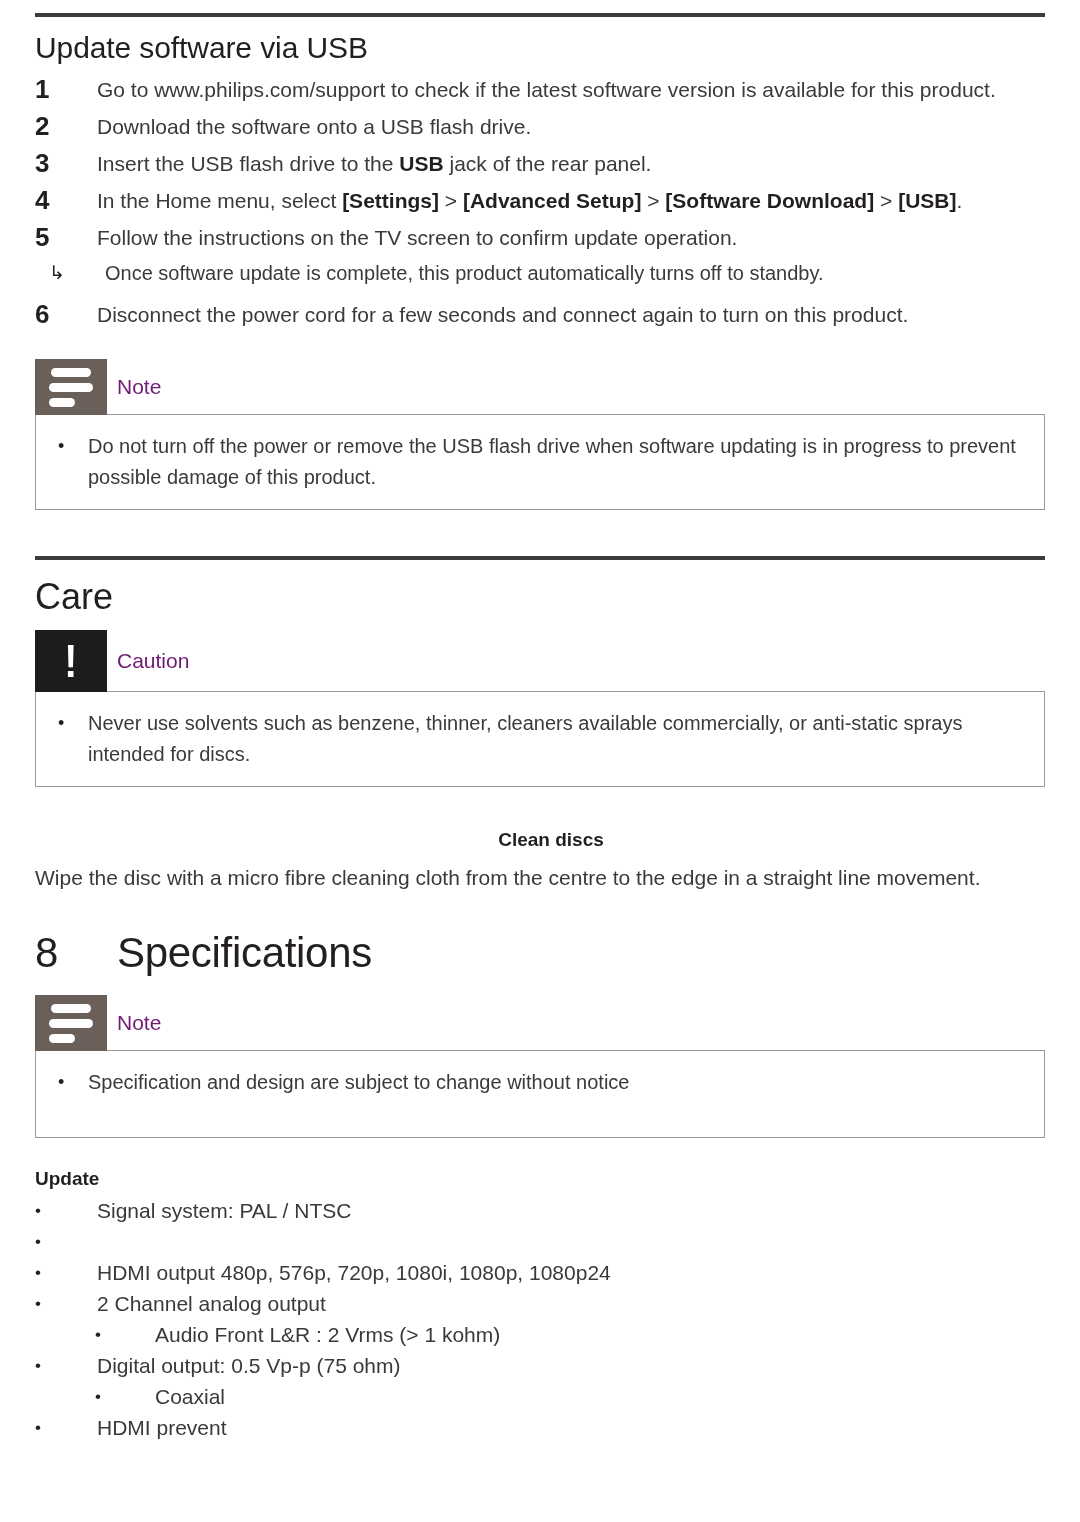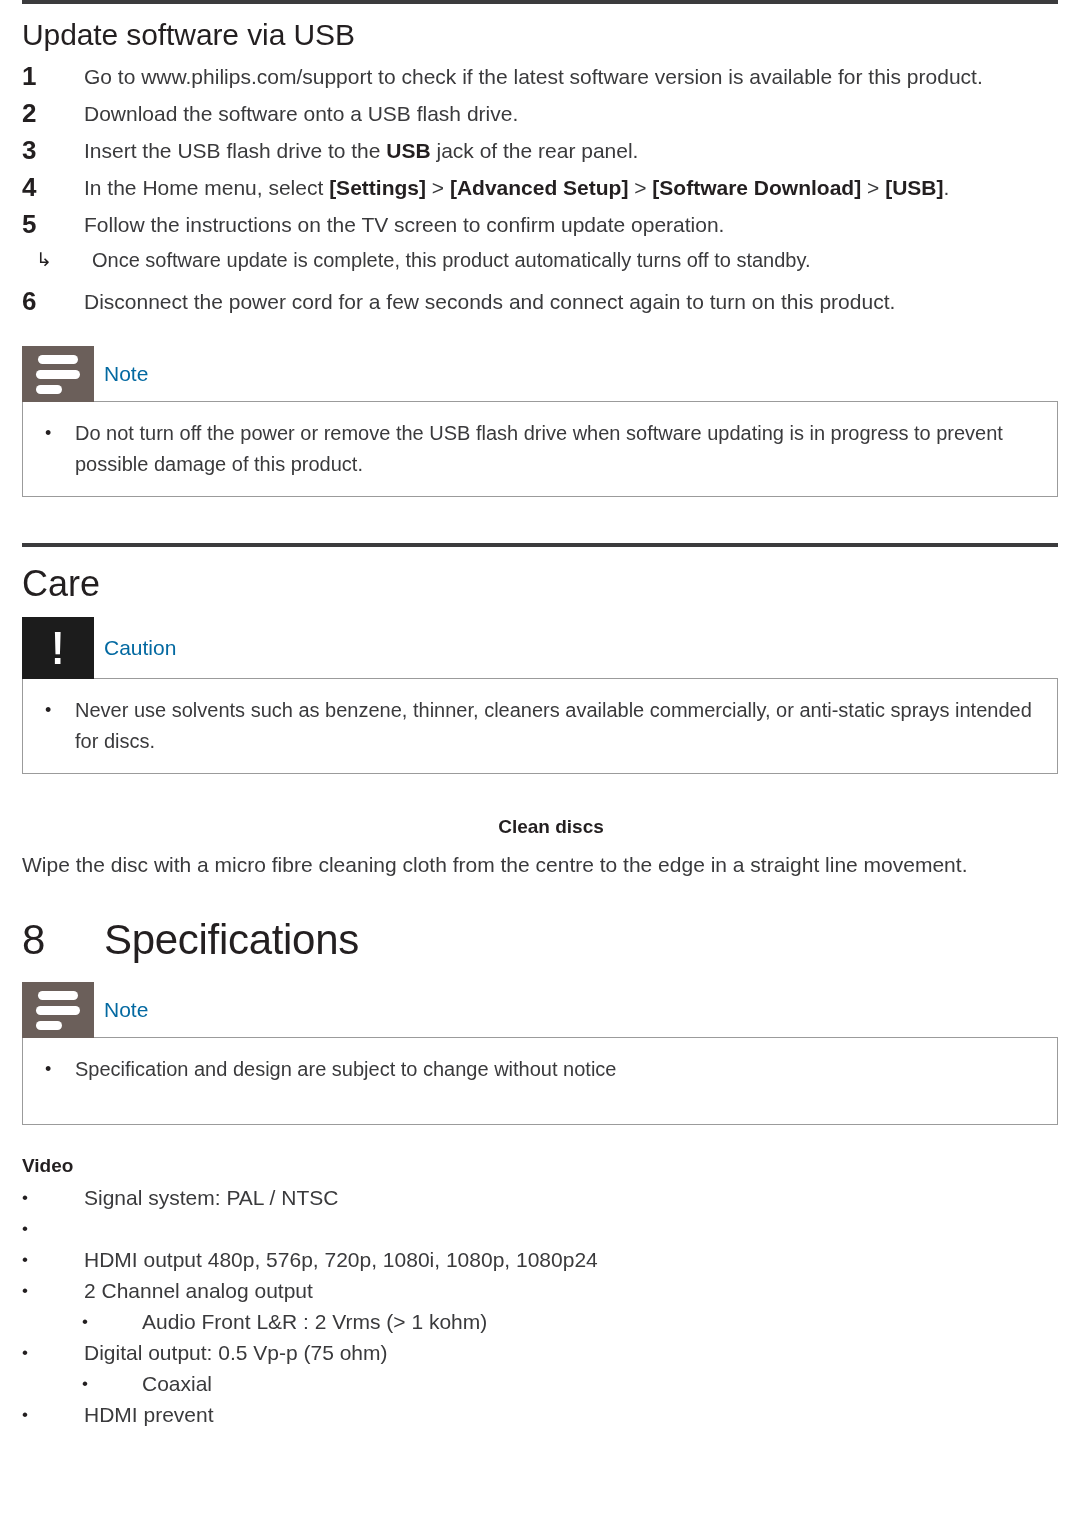--- a/index.html
+++ b/index.html
@@ -12,21 +12,21 @@
     height: 1522px;
     font-family: "Liberation Sans", sans-serif;
     color: #231f20;
     position: relative;
     overflow: hidden;
   }
   .page {
     position: relative;
     width: 1080px;
     height: 1522px;
-    padding: 0;
+    padding: 13px;
     box-sizing: border-box;
   }
 
   
   .chapter-rule {
     margin: 0 22px 0 22px;
     height: 4px;
     background: #3b3b3d;
   }
 
@@ -150,21 +150,21 @@
   .bang {
     color: #ffffff;
     font-size: 46px;
     font-weight: 700;
     line-height: 46px;
     font-family: "Liberation Sans", sans-serif;
     transform: scaleX(0.85);
   }
   .callout-label {
     font-size: 21px;
-    color: #0369a1;
+    color: #701a75;
     margin-left: 10px;
     line-height: 56px;
   }
   .callout-box {
     border: 1px solid #9b9b9b;
     border-top: 1px solid #9b9b9b;
     margin-top: -1px;
     padding: 16px 14px 16px 14px;
     background: #ffffff;
     box-sizing: border-box;
@@ -320,21 +320,21 @@
       <div class="callout-label">Note</div>
     </div>
     <div class="callout-box tall">
       <div class="callout-item">
         <div class="dot">•</div>
         <div>Specification and design are subject to change without notice</div>
       </div>
     </div>
   </div>
 
-  <h3 class="spec-head" style="margin-top:30px;">Video</h3>
+  <h3 class="spec-head" style="margin-top:30px;">Update</h3>
   <div class="spec-list">
     <div class="spec-item">
       <div class="dot">•</div>
       <div>Signal system: PAL / NTSC</div>
     </div>
     <div class="spec-item">
       <div class="dot">•</div>
     </div>
     <div class="spec-item">
       <div class="dot">•</div>

